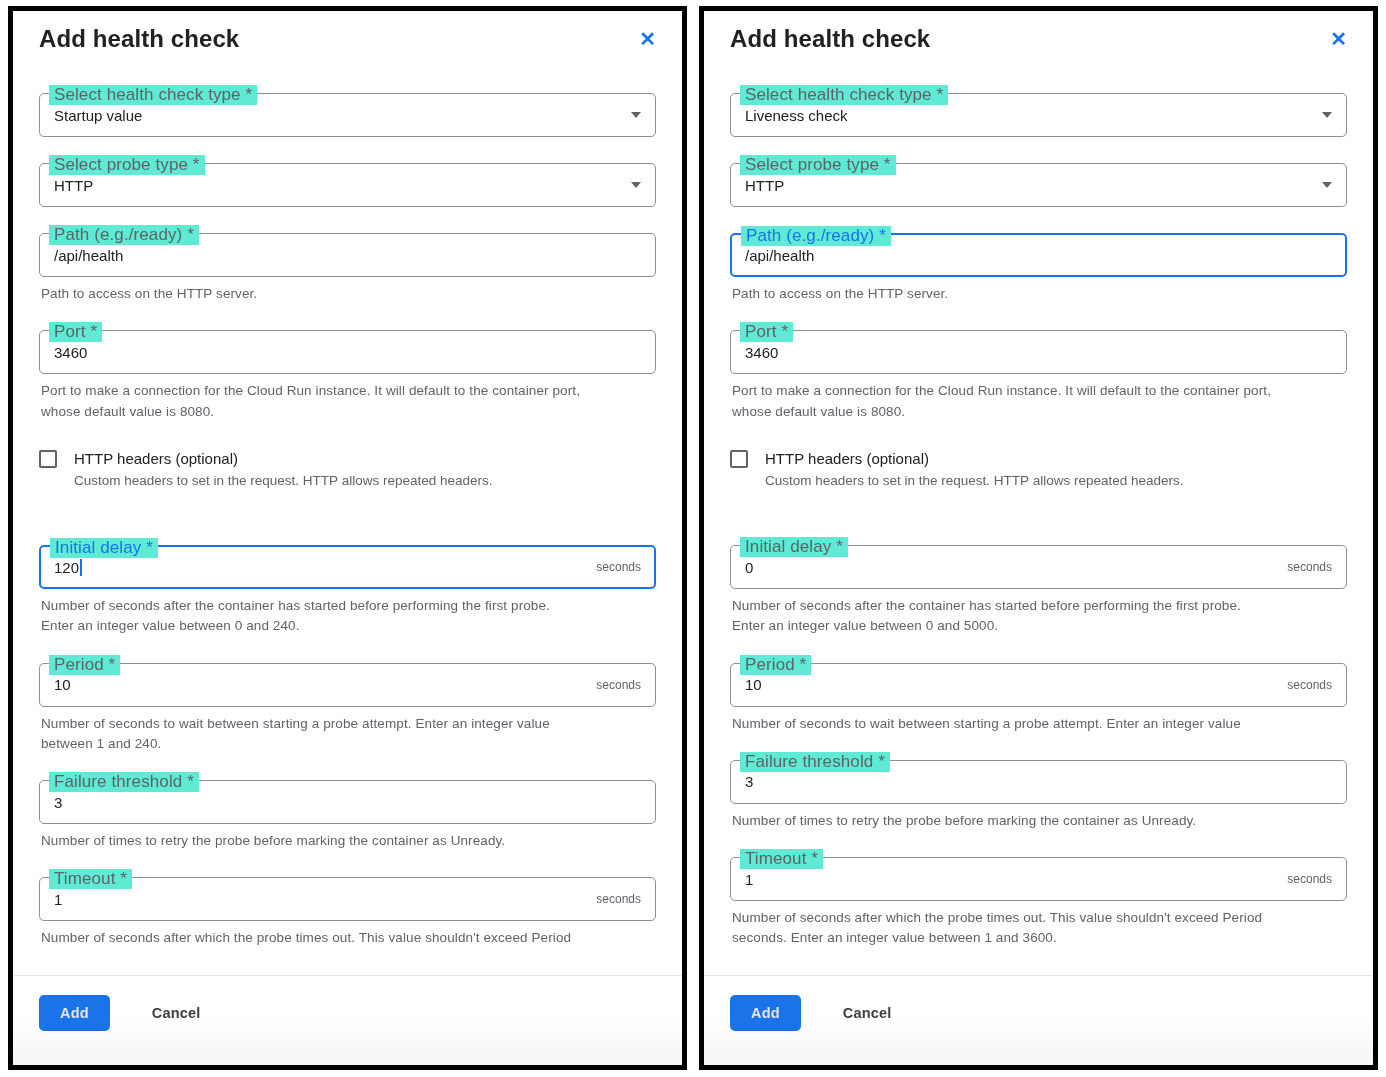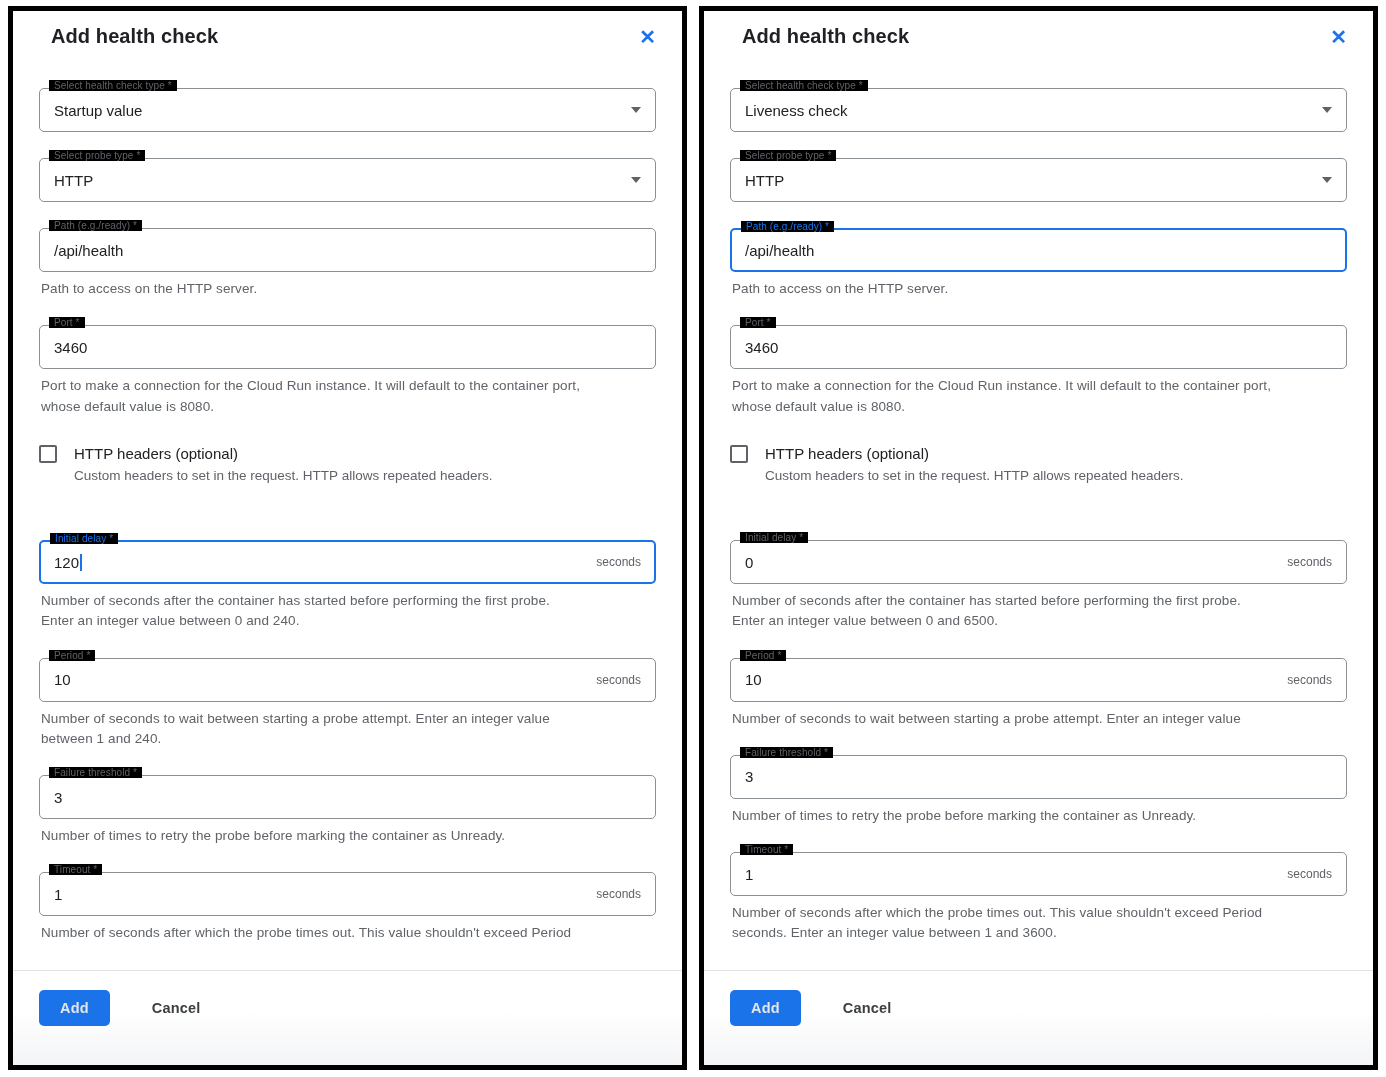--- a/index.html
+++ b/index.html
@@ -20,24 +20,23 @@
     flex-direction: column;
     overflow: hidden;
   }
   .dialog-header {
     display: flex;
     align-items: center;
     justify-content: space-between;
     padding: 14px 26px 12px 26px;
   }
   .dialog-title {
-    font-size: 20px;
+    font-size: 24px;
     color: #202124;
     letter-spacing: .1px;
-    margin-left: 12px;
   }
   .close-icon {
     color: #1a73e8;
     font-size: 20px;
     font-weight: bold;
     line-height: 1;
     cursor: pointer;
     user-select: none;
   }
   .header-divider { height: 1px; background: #e0e3e7; }
@@ -61,23 +60,23 @@
     background: #fff;
   }
   .field.focused {
     border: 2px solid #1a73e8;
     padding: 0 13px;
   }
   .flabel {
     position: absolute;
     top: -9px;
     left: 9px;
-    background: #000000;
+    background: #5eead4;
     padding: 0 5px;
-    font-size: 10px;
+    font-size: 17px;
     color: #5f6368;
     white-space: nowrap;
     letter-spacing: .1px;
   }
   .field.focused .flabel { color: #1a73e8; }
   .fvalue {
     flex: 1 1 auto;
     font-size: 15px;
     color: #202124;
     white-space: nowrap;
@@ -315,21 +314,21 @@
          </div>
       </div>
       <div class="group">
         <div class="field">
            <span class="flabel">Initial delay *</span>
            <span class="fvalue"><span>0</span></span>
           <span class="fsuffix">seconds</span>
         </div>
         <div class="helper">
           <div>Number of seconds after the container has started before performing the first probe.</div>
-          <div>Enter an integer value between 0 and 6500.</div>
+          <div>Enter an integer value between 0 and 5000.</div>
         </div>
       </div>
       <div class="group">
         <div class="field">
            <span class="flabel">Period *</span>
            <span class="fvalue"><span>10</span></span>
           <span class="fsuffix">seconds</span>
         </div>
         <div class="helper">
           <div>Number of seconds to wait between starting a probe attempt. Enter an integer value</div>

